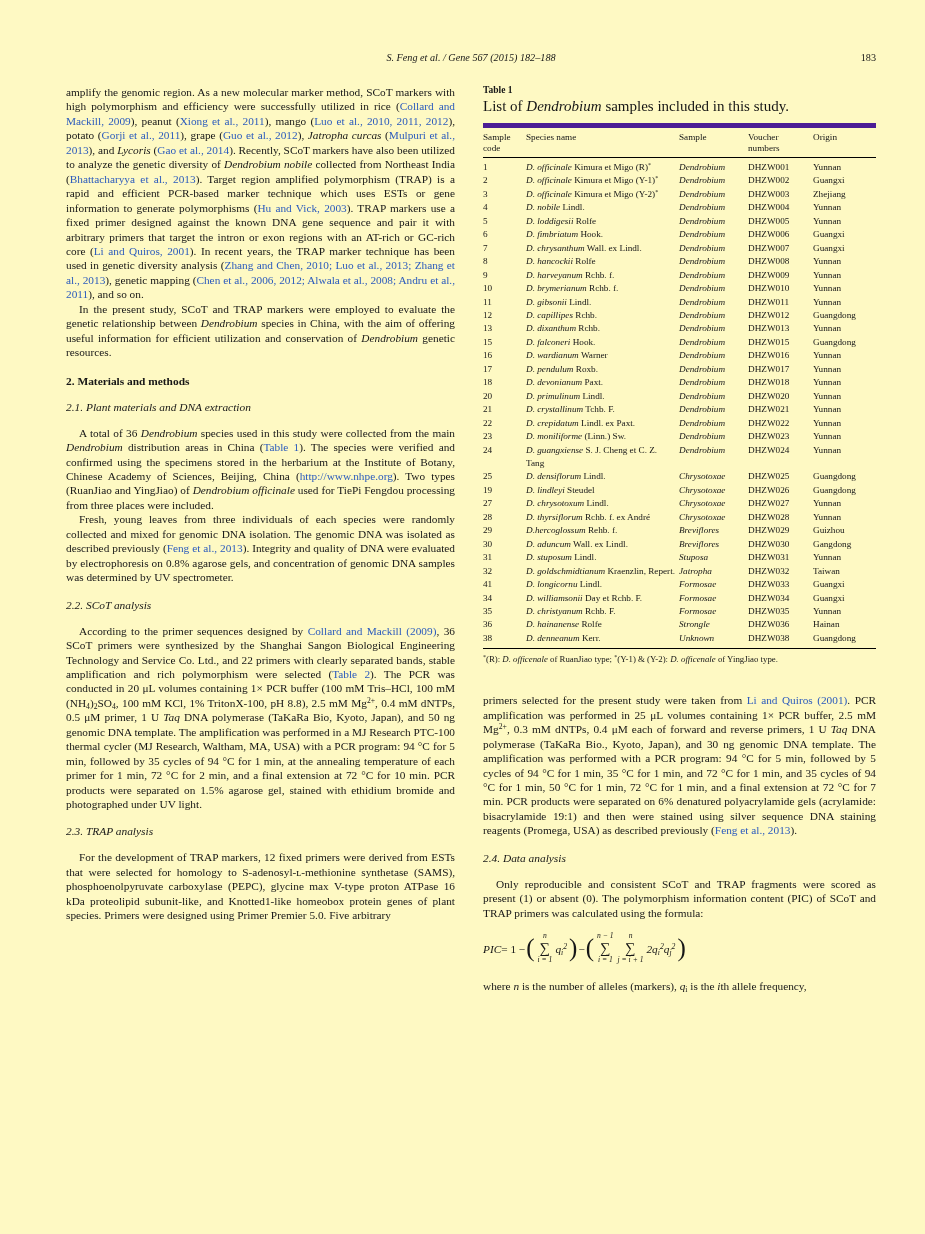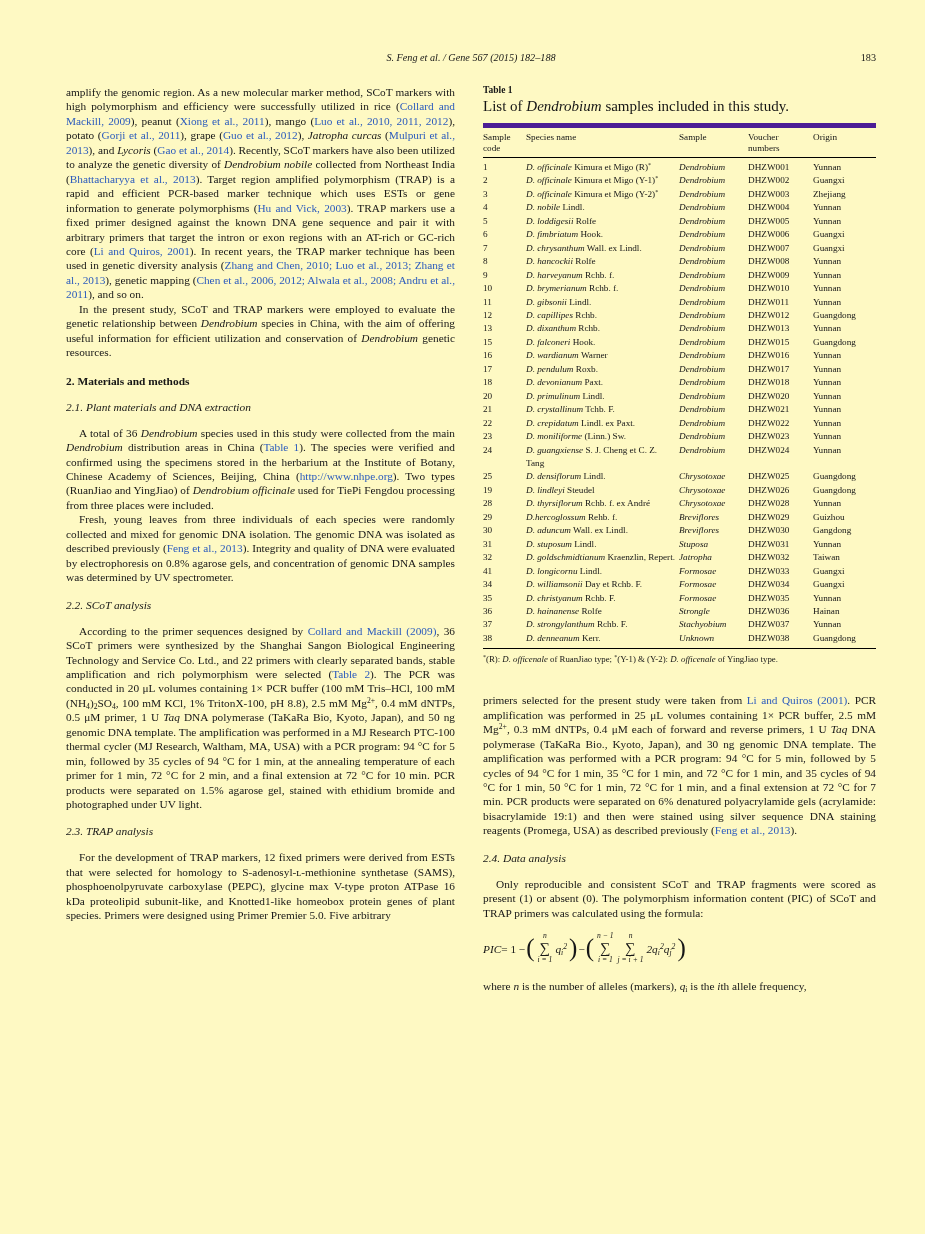--- a/index.html
+++ b/index.html
@@ -251,20 +251,27 @@
                 <td class="c-ori">Guangdong</td>
               </tr>
               <tr>
                 <td class="c-code">19</td>
                 <td class="c-sp"><span class="s-i">D. lindleyi</span> Steudel</td>
                 <td class="c-sec">Chrysotoxae</td>
                 <td class="c-vou">DHZW026</td>
                 <td class="c-ori">Guangdong</td>
               </tr>
               <tr>
+                <td class="c-code">27</td>
+                <td class="c-sp"><span class="s-i">D. chrysotoxum</span> Lindl.</td>
+                <td class="c-sec">Chrysotoxae</td>
+                <td class="c-vou">DHZW027</td>
+                <td class="c-ori">Yunnan</td>
+              </tr>
+              <tr>
                 <td class="c-code">28</td>
                 <td class="c-sp"><span class="s-i">D. thyrsiflorum</span> Rchb. f. ex André</td>
                 <td class="c-sec">Chrysotoxae</td>
                 <td class="c-vou">DHZW028</td>
                 <td class="c-ori">Yunnan</td>
               </tr>
               <tr>
                 <td class="c-code">29</td>
                 <td class="c-sp"><span class="s-i">D.hercoglossum</span> Rehb. f.</td>
                 <td class="c-sec">Breviflores</td>
@@ -312,27 +319,20 @@
                 <td class="c-sec">Formosae</td>
                 <td class="c-vou">DHZW035</td>
                 <td class="c-ori">Yunnan</td>
               </tr>
               <tr>
                 <td class="c-code">36</td>
                 <td class="c-sp"><span class="s-i">D. hainanense</span> Rolfe</td>
                 <td class="c-sec">Strongle</td>
                 <td class="c-vou">DHZW036</td>
                 <td class="c-ori">Hainan</td>
-              </tr>
-              <tr>
-                <td class="c-code">37</td>
-                <td class="c-sp"><span class="s-i">D. strongylanthum</span> Rchb. F.</td>
-                <td class="c-sec">Stachyobium</td>
-                <td class="c-vou">DHZW037</td>
-                <td class="c-ori">Yunnan</td>
               </tr>
               <tr>
                 <td class="c-code">38</td>
                 <td class="c-sp"><span class="s-i">D. denneanum</span> Kerr.</td>
                 <td class="c-sec">Unknown</td>
                 <td class="c-vou">DHZW038</td>
                 <td class="c-ori">Guangdong</td>
               </tr>
             </tbody>
         </table>

